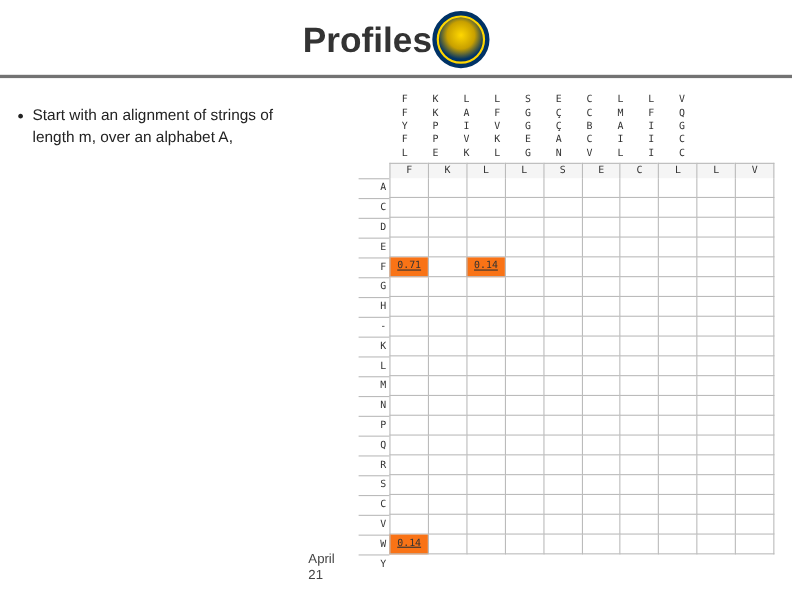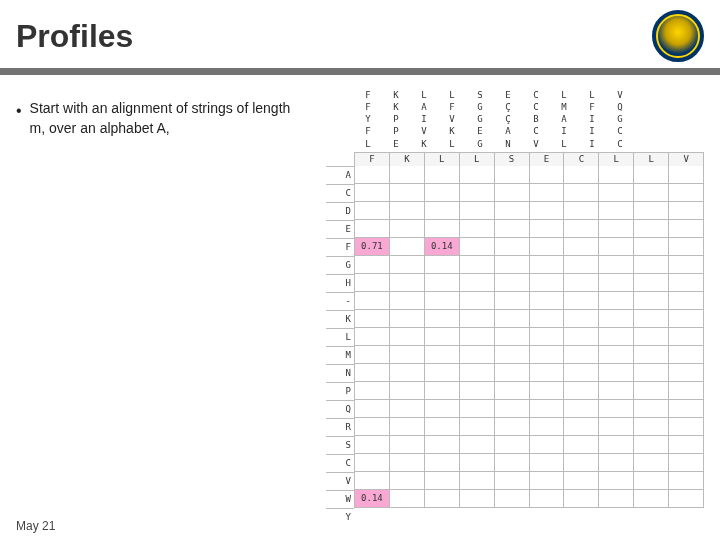--- a/index.html
+++ b/index.html
@@ -8,24 +8,24 @@
       height: 540px;
       background: #fff;
       font-family: Arial, sans-serif;
       overflow: hidden;
       position: relative;
     }
 
     
     #header {
       padding: 10px 16px 6px 16px;
-      border-bottom: 7px solid #737373;
+      border-bottom: 3px solid #737373;
       display: flex;
       align-items: center;
-      justify-content: space-between;
+      justify-content: center;
     }
     #header h1 {
       font-size: 32px;
       font-weight: bold;
       color: #333;
     }
 
     
     .logo-circle {
       width: 52px;
@@ -51,21 +51,21 @@
       display: flex;
       padding: 14px 16px 10px 16px;
       height: calc(540px - 72px);
     }
 
     
     #text-panel {
       width: 310px;
       padding-right: 20px;
       display: flex;
-      flex-direction: column;
+      flex-direction: row;
       justify-content: flex-start;
     }
     .bullet-list {
       list-style: none;
       padding: 0;
       margin-top: 10px;
     }
     .bullet-list li {
       display: flex;
       align-items: flex-start;
@@ -182,43 +182,44 @@
       font-family: monospace;
       display: flex;
       align-items: center;
       justify-content: center;
       color: #333;
     }
     .matrix-cell:last-child {
       border-right: 1px solid #bbb;
     }
     .matrix-cell.has-value {
-      background: #f9a8d4;
+      background: #f97316;
       font-weight: normal;
+      text-decoration: underline;
     }
   </style>
 </head>
 <body>
 
 <div id="header">
   <h1>Profiles</h1>
   <div class="logo-circle">
     <div class="logo-inner"></div>
   </div>
 </div>
 
 <div id="main">
 
   <div id="text-panel">
     <ul class="bullet-list">
       <li>
         <span>Start with an alignment of strings of length m, over an alphabet A,</span>
       </li>
     </ul>
-    <div class="date-label">May 21</div>
+    <div class="date-label">April 21</div>
   </div>
 
   <div id="matrix-panel">
 
     <div class="alignment-strings">
       <div class="align-col">
         <span>F</span>
         <span>F</span>
         <span>Y</span>
         <span>F</span>

